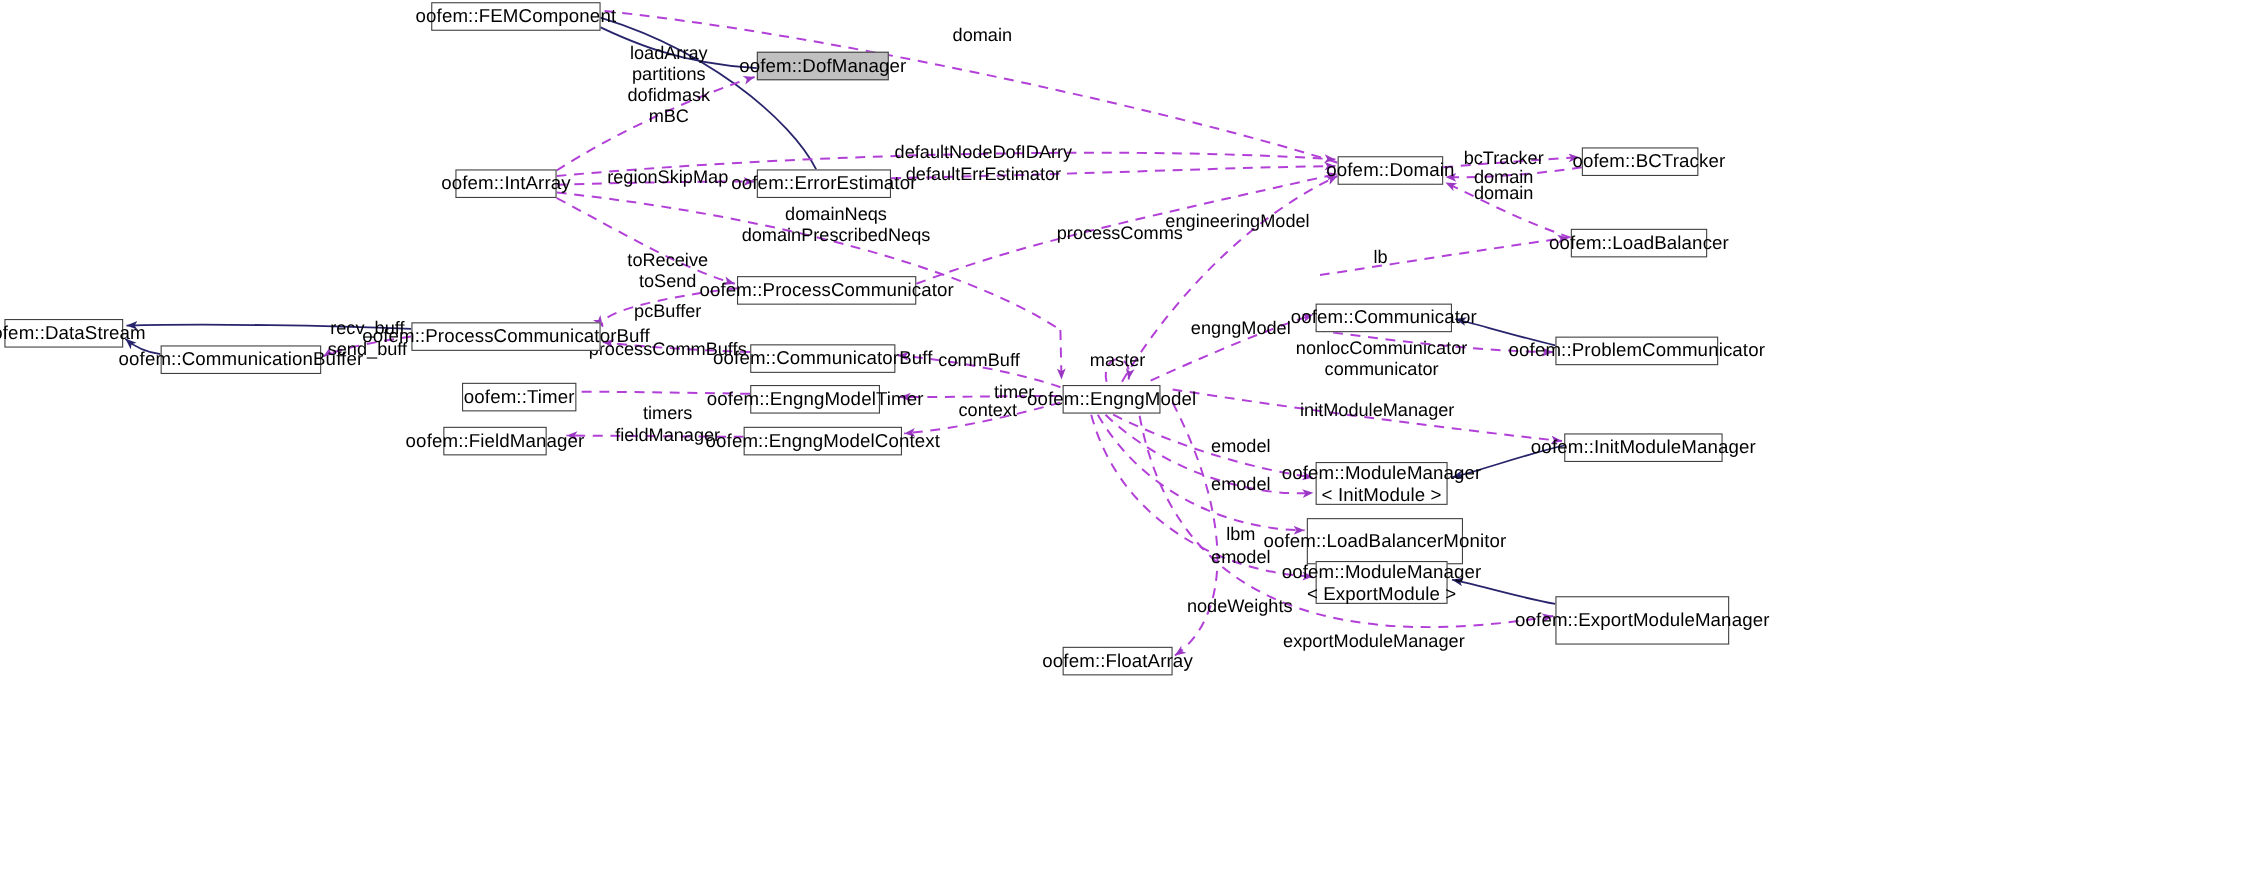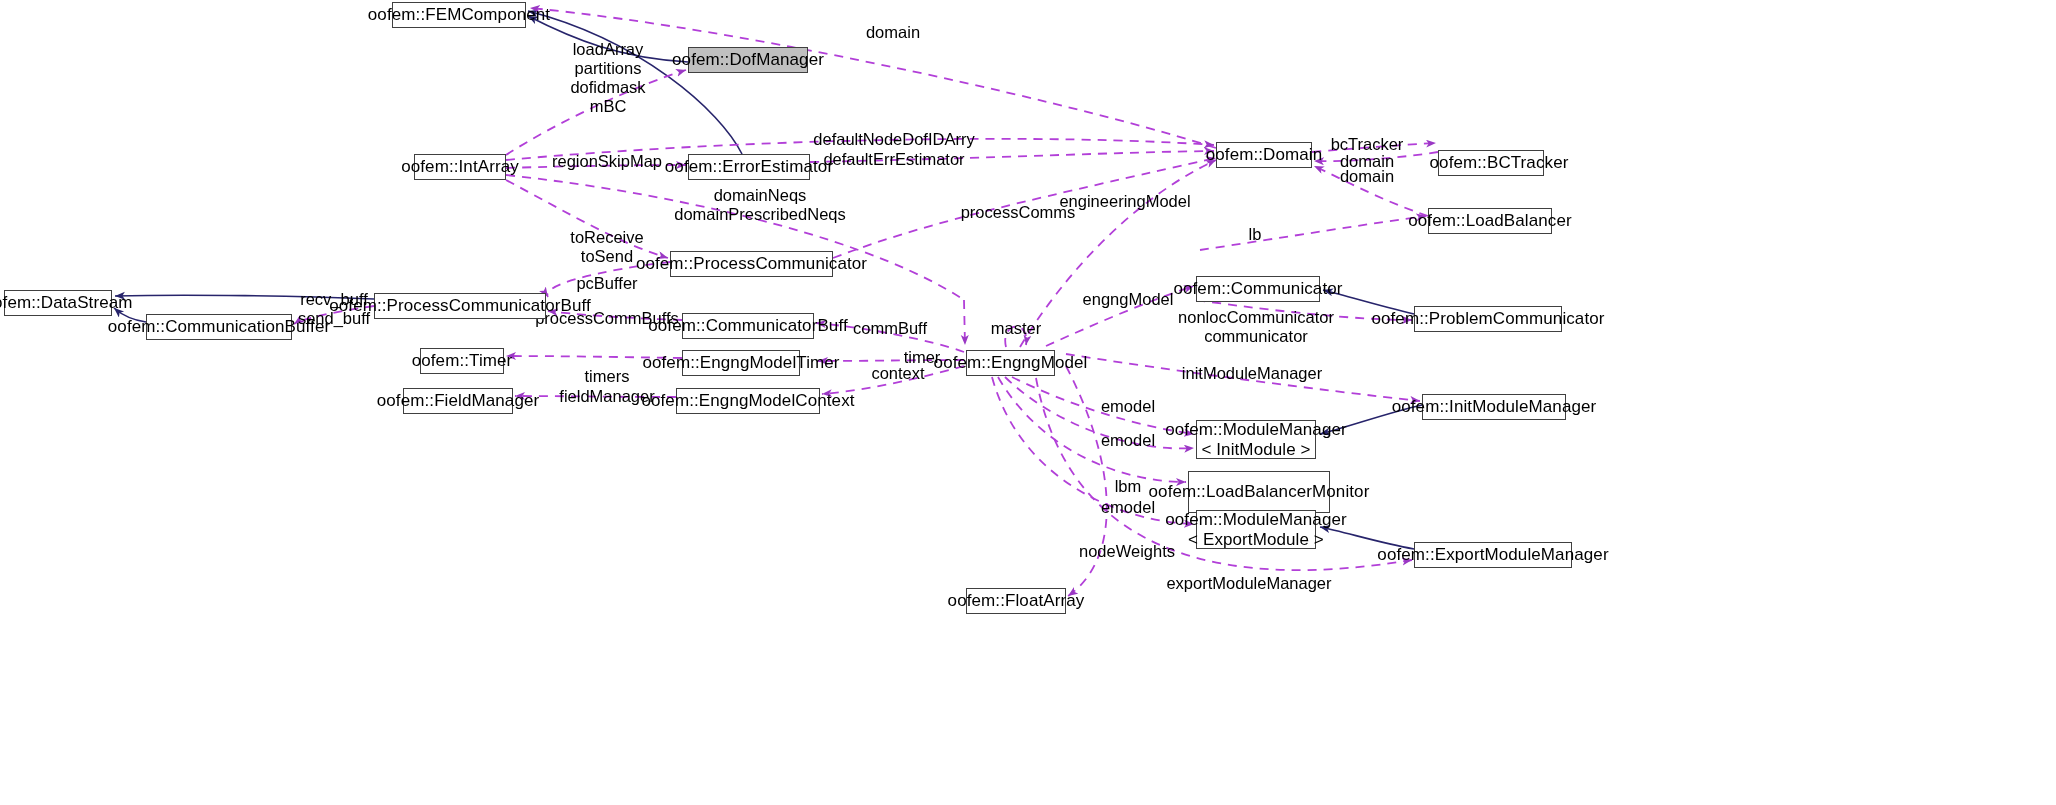--- a/index.html
+++ b/index.html
@@ -143,69 +143,69 @@
       <path d="M992,377 C1020,480 1120,522 1194,524" marker-end="url(#use-arrow)"></path>
 
       <path d="M1066,366 C1120,470 1120,560 1068,596" marker-end="url(#use-arrow)"></path>
 
       <path d="M1036,378 C1070,560 1230,590 1412,560" marker-end="url(#use-arrow)"></path>
 
       <path d="M1006,347 C1000,322 1030,318 1026,345" marker-end="url(#use-arrow)"></path>
     </g>
   </svg>
 
-  <div class="node" style="left:392px;top:2px;width:134px;height:26px;">oofem::FEMComponent</div>
+  <div class="node" style="left:392px;top:2px;width:154px;height:26px;">oofem::FEMComponent</div>
 
   <div class="node highlight" style="left:688px;top:47px;width:120px;height:26px;">oofem::DofManager</div>
 
   <div class="node" style="left:414px;top:154px;width:92px;height:26px;">oofem::IntArray</div>
 
   <div class="node" style="left:688px;top:154px;width:122px;height:26px;">oofem::ErrorEstimator</div>
 
   <div class="node" style="left:1216px;top:142px;width:96px;height:26px;">oofem::Domain</div>
 
-  <div class="node" style="left:1438px;top:150px;width:106px;height:26px;padding-left:16px;">oofem::BCTracker</div>
+  <div class="node" style="left:1438px;top:134px;width:106px;height:26px;padding-left:16px;">oofem::BCTracker</div>
 
   <div class="node" style="left:1428px;top:208px;width:124px;height:26px;">oofem::LoadBalancer</div>
 
   <div class="node" style="left:670px;top:251px;width:163px;height:26px;">oofem::ProcessCommunicator</div>
 
   <div class="node" style="left:1196px;top:276px;width:124px;height:26px;">oofem::Communicator</div>
 
   <div class="node" style="left:4px;top:290px;width:108px;height:26px;">oofem::DataStream</div>
 
   <div class="node" style="left:374px;top:293px;width:172px;height:26px;">oofem::ProcessCommunicatorBuff</div>
 
   <div class="node" style="left:146px;top:314px;width:146px;height:26px;">oofem::CommunicationBuffer</div>
 
   <div class="node" style="left:1414px;top:306px;width:148px;height:26px;">oofem::ProblemCommunicator</div>
 
   <div class="node" style="left:682px;top:313px;width:132px;height:26px;">oofem::CommunicatorBuff</div>
 
-  <div class="node" style="left:420px;top:348px;width:84px;height:26px;">oofem::Timer</div>
+  <div class="node" style="left:420px;top:348px;width:104px;height:26px;">oofem::Timer</div>
 
   <div class="node" style="left:682px;top:350px;width:118px;height:26px;">oofem::EngngModelTimer</div>
 
   <div class="node" style="left:966px;top:350px;width:89px;height:26px;">oofem::EngngModel</div>
 
   <div class="node" style="left:1422px;top:394px;width:144px;height:26px;">oofem::InitModuleManager</div>
 
-  <div class="node" style="left:403px;top:388px;width:110px;height:26px;">oofem::FieldManager</div>
+  <div class="node" style="left:403px;top:388px;width:94px;height:26px;">oofem::FieldManager</div>
 
   <div class="node" style="left:676px;top:388px;width:144px;height:26px;">oofem::EngngModelContext</div>
 
   <div class="node" style="left:1196px;top:420px;width:120px;height:39px;">oofem::ModuleManager
 &lt; InitModule &gt;</div>
 
   <div class="node" style="left:1188px;top:471px;width:142px;height:42px;">oofem::LoadBalancerMonitor</div>
 
   <div class="node" style="left:1196px;top:510px;width:120px;height:39px;">oofem::ModuleManager
 &lt; ExportModule &gt;</div>
 
-  <div class="node" style="left:1414px;top:542px;width:158px;height:26px;">oofem::ExportModuleManager</div>
+  <div class="node" style="left:1414px;top:542px;width:158px;height:44px;">oofem::ExportModuleManager</div>
 
   <div class="node" style="left:966px;top:588px;width:100px;height:26px;">oofem::FloatArray</div>
 
   <div class="edge-label" style="left:893px;top:23px;">domain</div>
   <div class="edge-label" style="left:608px;top:40px;">loadArray
 partitions
 dofidmask
 mBC</div>
   <div class="edge-label" style="left:894px;top:130px;">defaultNodeDofIDArry</div>
   <div class="edge-label" style="left:894px;top:150px;">defaultErrEstimator</div>

